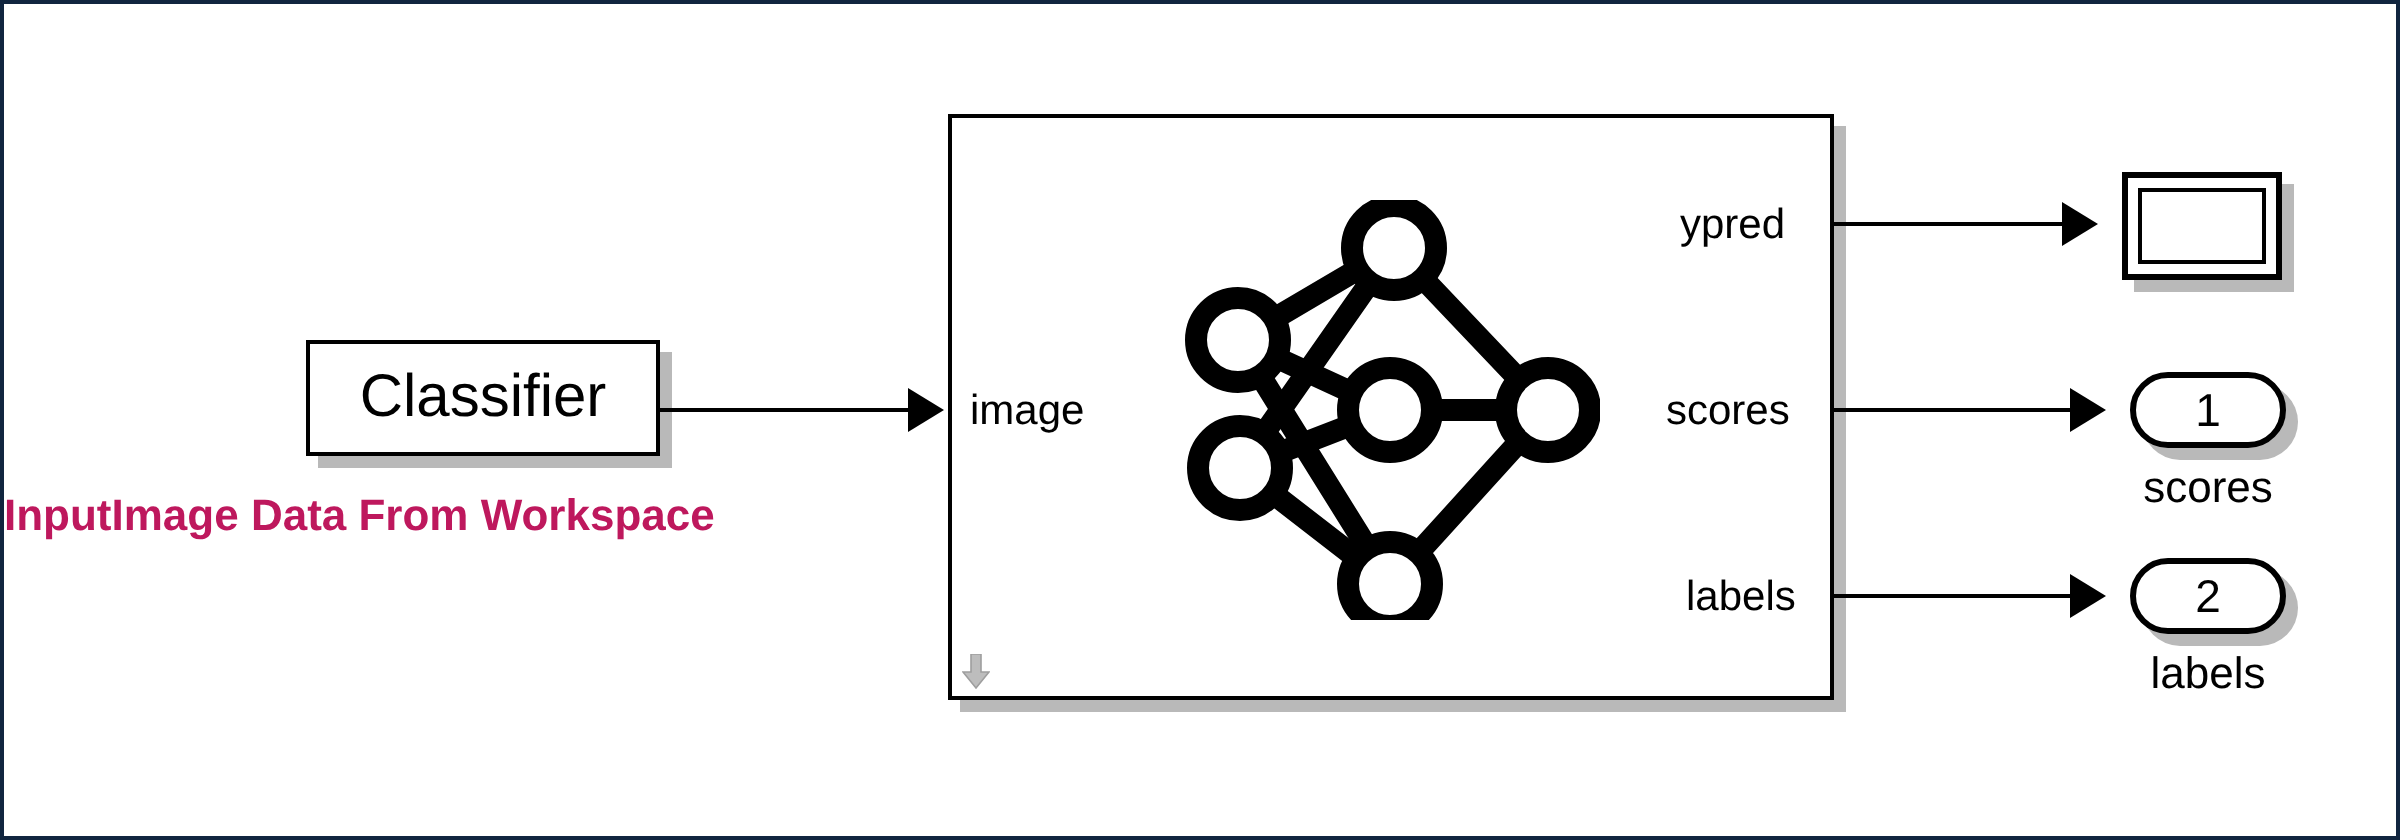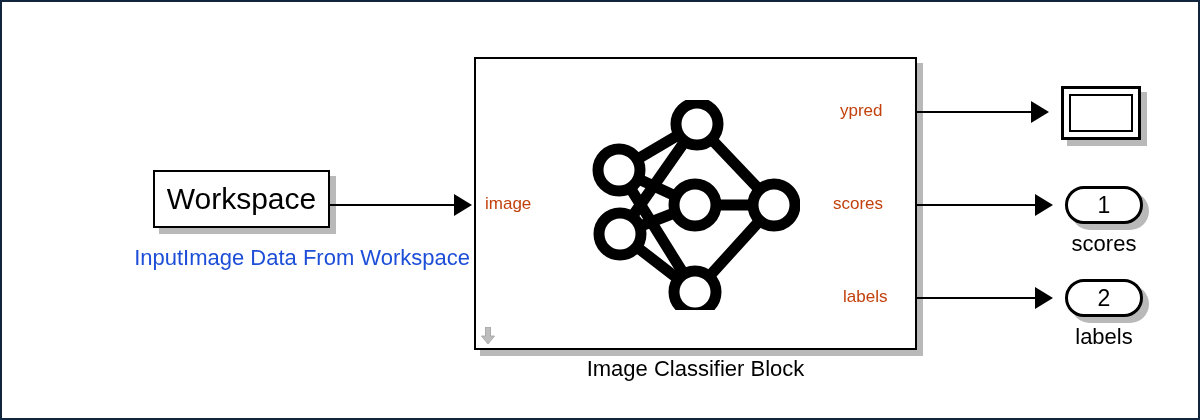--- a/index.html
+++ b/index.html
@@ -43,25 +43,26 @@
     font-size: 30px;
     color: #000000;
     line-height: 1;
     white-space: nowrap;
   }
   #inputimage-caption {
     position: absolute;
     left: 0px;
     top: 243px;
     width: 468px;
-    text-align: right;
+    text-align: left;
     font-size: 22px;
-    color: #1d4ed8;
-    z-index: 3;
-    white-space: nowrap;
+    color: #be185d;
+    z-index: 3;
+    white-space: nowrap;
+    font-weight: bold;
   }
   
   #classifier-block {
     position: absolute;
     left: 472px;
     top: 55px;
     width: 443px;
     height: 293px;
     background: #ffffff;
     border: 2px solid #000000;
@@ -74,22 +75,22 @@
     top: 354px;
     width: 443px;
     text-align: center;
     font-size: 22px;
     color: #000000;
     z-index: 3;
     white-space: nowrap;
   }
   .port-label {
     position: absolute;
-    font-size: 17px;
-    color: #c2410c;
+    font-size: 21px;
+    color: #000000;
     white-space: nowrap;
     z-index: 4;
   }
   #port-image {
     left: 483px;
     top: 192px;
     text-align: right;
   }
   #port-ypred {
     left: 838px;
@@ -194,21 +195,21 @@
   #caption-scores { left: 1042px; top: 229px; }
   #caption-labels { left: 1042px; top: 322px; }
 </style>
 </head>
 <body>
 
 <div id="canvas">
 
   <div class="blk-shadow" style="left:157px; top:174px; width:177px; height:58px;"></div>
   <div id="inputimage-block">
-    <span id="inputimage-label">Workspace</span>
+    <span id="inputimage-label">Classifier</span>
   </div>
   <div id="inputimage-caption">InputImage Data From Workspace</div>
 
   <div class="wire" id="wire-input"></div>
   <div class="arrowhead" id="arrow-input"></div>
 
   <div class="blk-shadow" style="left:478px; top:61px; width:443px; height:293px;"></div>
   <div id="classifier-block"></div>
 
   <svg id="nn-icon" viewBox="0 0 210 210">
@@ -237,21 +238,20 @@
 
   <div class="port-label" id="port-image">image</div>
   <div class="port-label" id="port-ypred">ypred</div>
   <div class="port-label" id="port-scores">scores</div>
   <div class="port-label" id="port-labels">labels</div>
 
   <svg id="resize-glyph" viewBox="0 0 14 18">
     <path d="M4.5 0 H9.5 V9 H13.5 L7 17 L0.5 9 H4.5 Z" fill="#bdbdbd" stroke="#9e9e9e" stroke-width="0.8"></path>
   </svg>
 
-  <div id="classifier-caption">Image Classifier Block</div>
 
   <div class="wire" id="wire-ypred"></div>
   <div class="arrowhead" id="arrow-ypred"></div>
 
   <div class="wire" id="wire-scores"></div>
   <div class="arrowhead" id="arrow-scores"></div>
 
   <div class="wire" id="wire-labels"></div>
   <div class="arrowhead" id="arrow-labels"></div>
 

